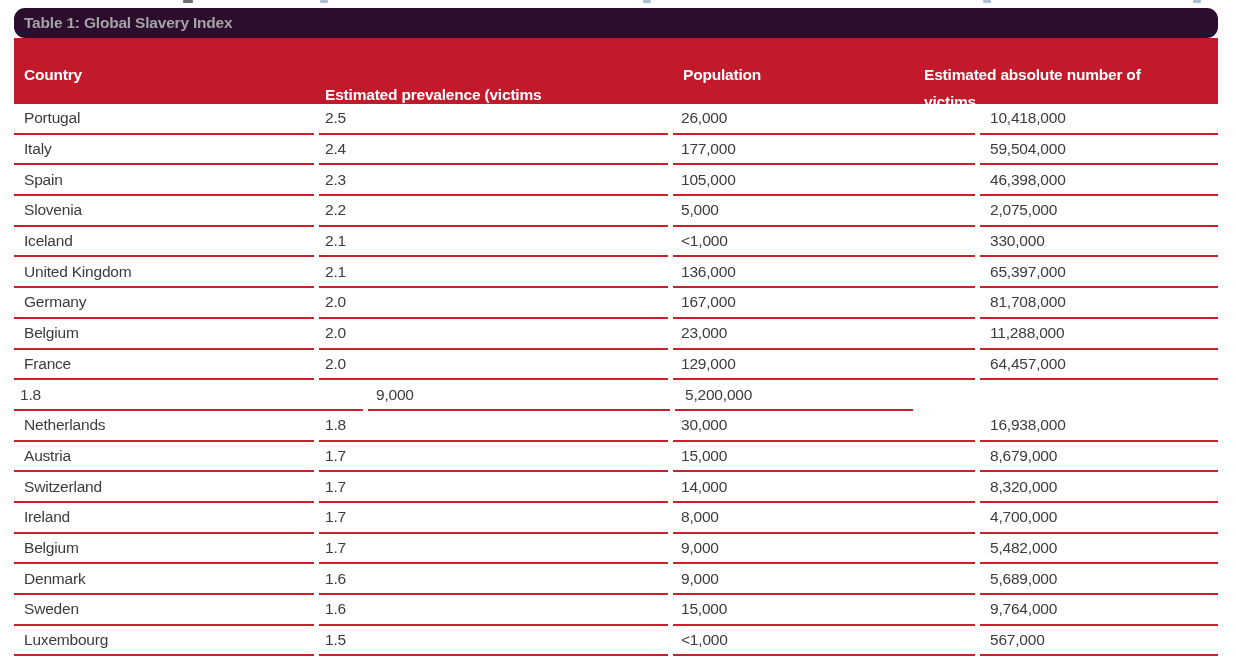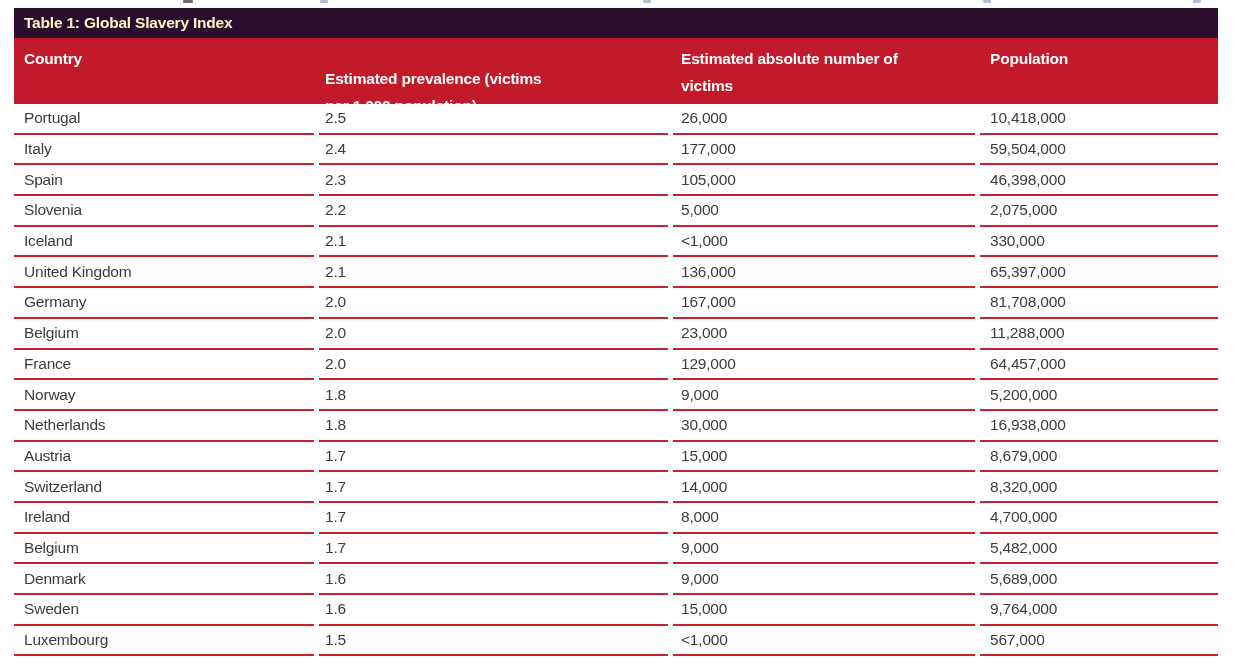--- a/index.html
+++ b/index.html
@@ -33,34 +33,35 @@
   .table-wrap {
     position: absolute;
     top: 8px;
     left: 14px;
     width: 1204px;
   }
   .title-bar {
     height: 30px;
     line-height: 30px;
     background: #2d0d2e;
-    color: #fef9c3;
+    color: #a3a3a3;
     font-weight: bold;
     font-size: 15.5px;
     padding-left: 10px;
     letter-spacing: -0.2px;
     box-sizing: border-box;
+    border-radius: 11px;
   }
   .header-row {
     display: flex;
     column-gap: 5px;
     background: #c31a2b;
     height: 66px;
     box-sizing: border-box;
-    padding-top: 7px;
+    padding-top: 23px;
     justify-content: space-between;
   }
   .header-row .cell {
     color: #ffffff;
     font-weight: bold;
     font-size: 15.5px;
     line-height: 27px;
     letter-spacing: -0.2px;
     box-sizing: border-box;
   }
@@ -106,25 +107,25 @@
       <span>Table 1: Global Slavery Index</span>
     </div>
 
     <div class="header-row">
       <div class="cell c1">
         <span>Country</span>
       </div>
       <div class="cell c2">
         <span class="hdr-constrain-2">Estimated prevalence (victims per 1,000 population)</span>
       </div>
+      <div class="cell c4">
+        <span>Population</span>
+      </div>
       <div class="cell c3">
         <span class="hdr-constrain-3">Estimated absolute number of victims</span>
-      </div>
-      <div class="cell c4">
-        <span>Population</span>
       </div>
     </div>
 
     <div id="table-body">
   <div class="body-row">
     <div class="cell c1">Portugal</div>
     <div class="cell c2">2.5</div>
     <div class="cell c3">26,000</div>
     <div class="cell c4">10,418,000</div>
   </div>
@@ -179,21 +180,20 @@
   </div>
 
   <div class="body-row">
     <div class="cell c1">France</div>
     <div class="cell c2">2.0</div>
     <div class="cell c3">129,000</div>
     <div class="cell c4">64,457,000</div>
   </div>
 
   <div class="body-row">
-    <div class="cell c1">Norway</div>
     <div class="cell c2">1.8</div>
     <div class="cell c3">9,000</div>
     <div class="cell c4">5,200,000</div>
   </div>
 
   <div class="body-row">
     <div class="cell c1">Netherlands</div>
     <div class="cell c2">1.8</div>
     <div class="cell c3">30,000</div>
     <div class="cell c4">16,938,000</div>

